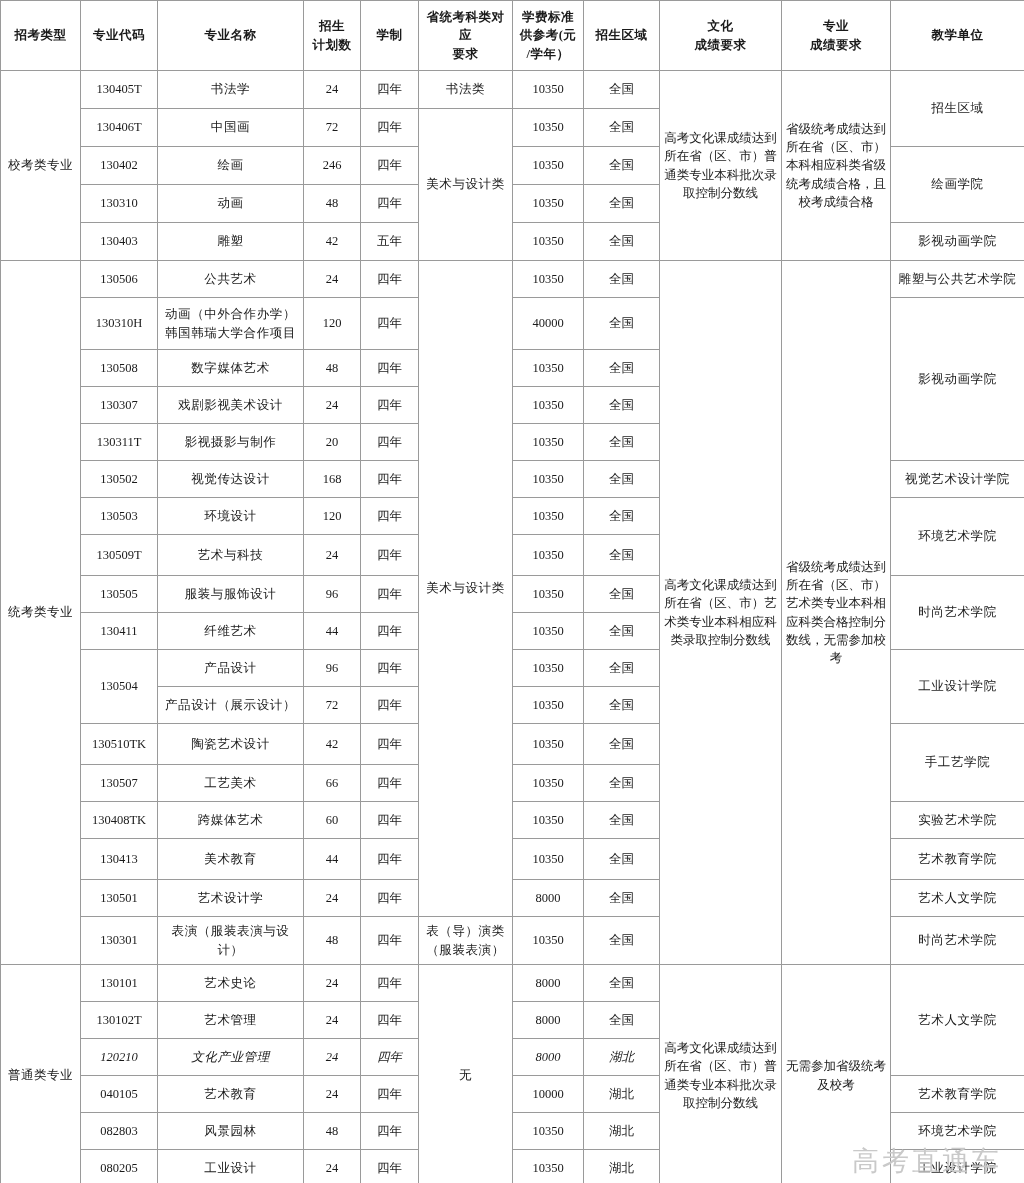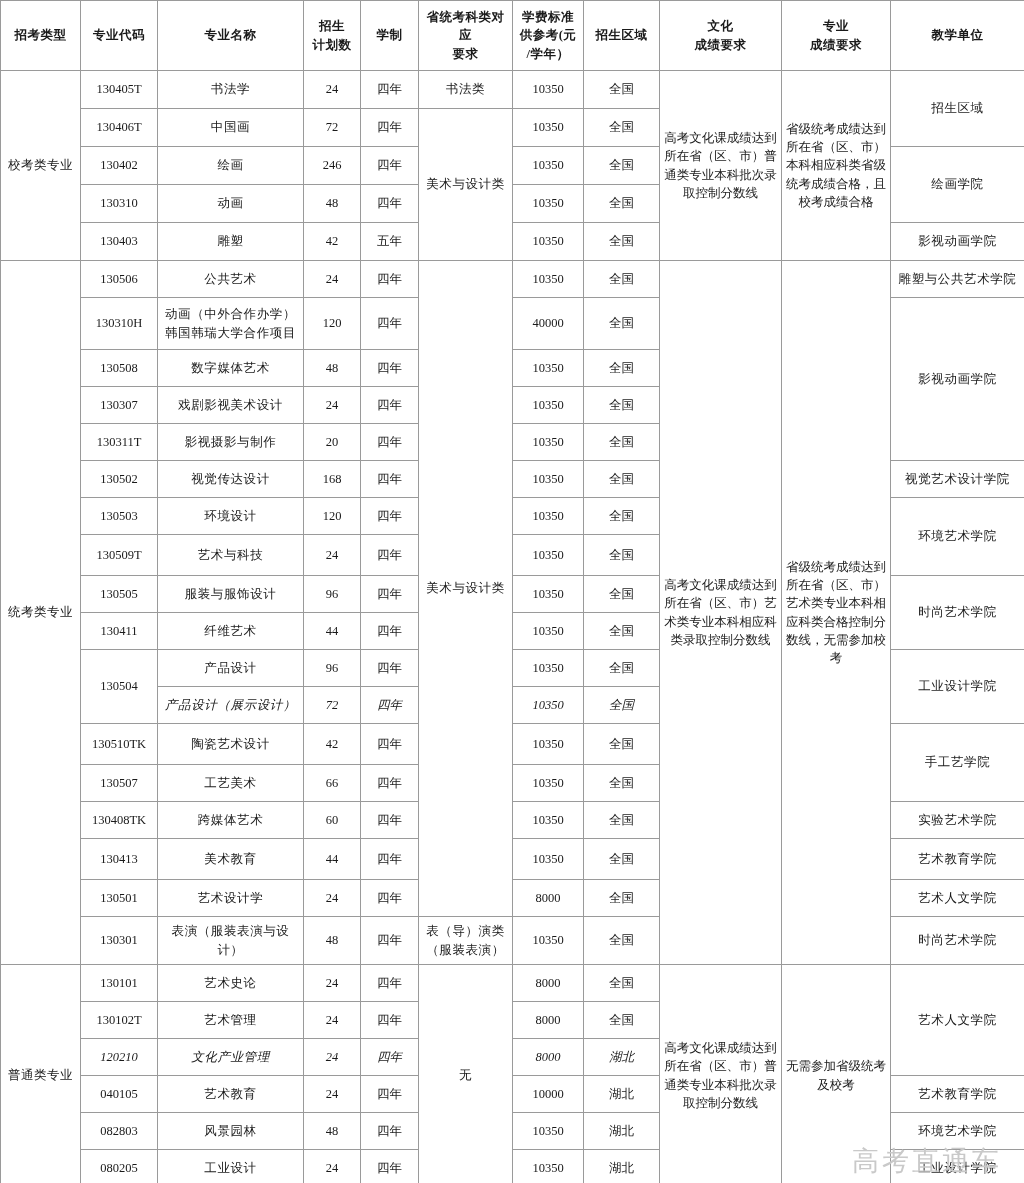--- a/index.html
+++ b/index.html
@@ -278,21 +278,21 @@
         </tr>
         <tr style="height: 37px;">
           <td class="code" rowspan="2">130504</td>
           <td class="major">产品设计</td>
           <td class="num">96</td>
           <td>四年</td>
           <td class="num">10350</td>
           <td>全国</td>
           <td class="unit" rowspan="2">工业设计学院</td>
         </tr>
-        <tr style="height: 37px; font-style: italic;">
+        <tr style="height: 37px;">
           <td class="major">产品设计（展示设计）</td>
           <td class="num">72</td>
           <td>四年</td>
           <td class="num">10350</td>
           <td>全国</td>
         </tr>
         <tr style="height: 41px;">
           <td class="code">130510TK</td>
           <td class="major">陶瓷艺术设计</td>
           <td class="num">42</td>

